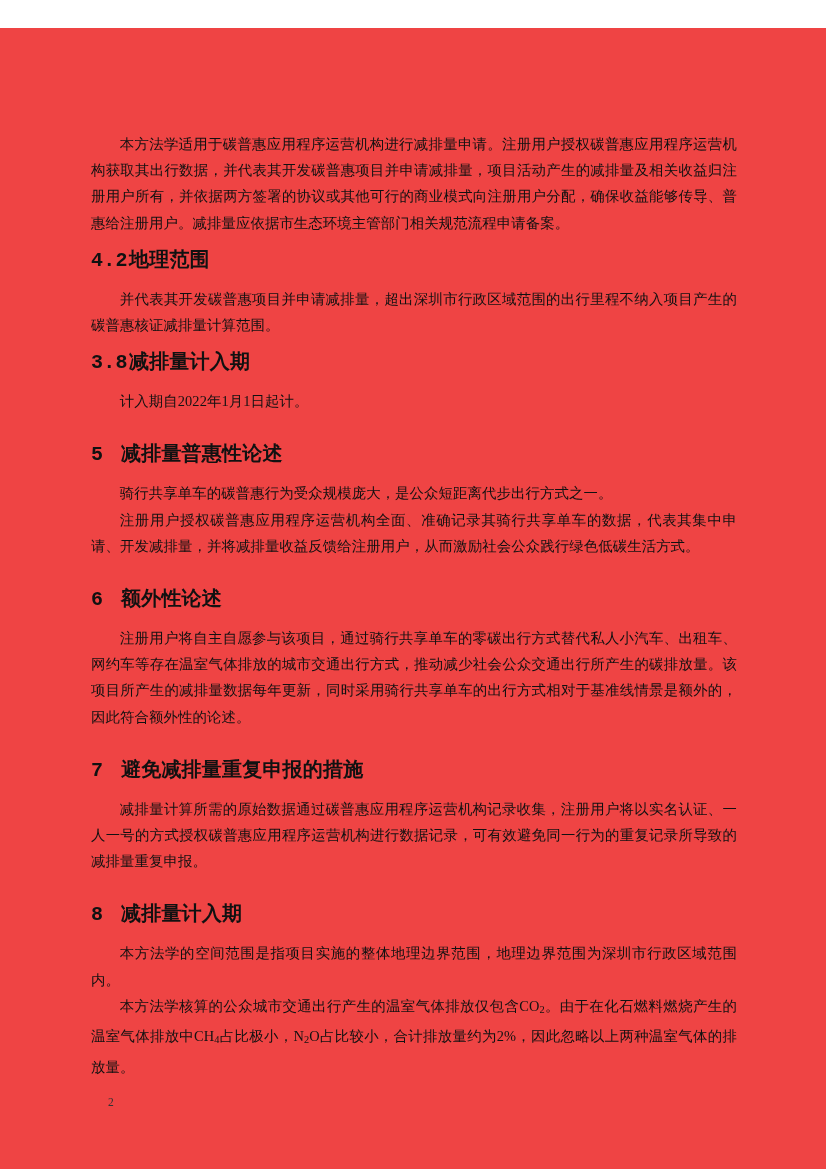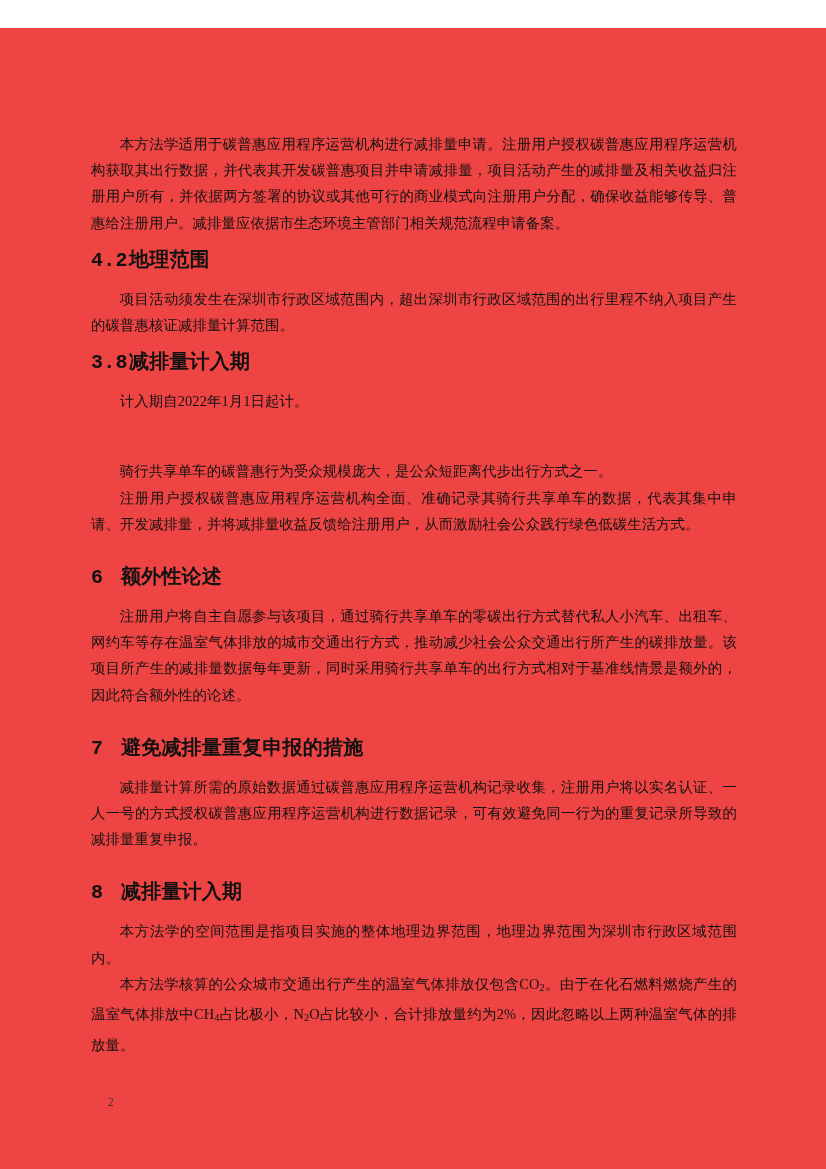--- a/index.html
+++ b/index.html
@@ -81,30 +81,33 @@
 <div class="page">
   <div class="content">
 
     <p class="para">本方法学适用于碳普惠应用程序运营机构进行减排量申请。注册用户授权碳普惠应用程序运营机构获取其出行数据，并代表其开发碳普惠项目并申请减排量，项目活动产生的减排量及相关收益归注册用户所有，并依据两方签署的协议或其他可行的商业模式向注册用户分配，确保收益能够传导、普惠给注册用户。减排量应依据市生态环境主管部门相关规范流程申请备案。</p>
 
     <div class="sp-before-h2"></div>
     <div class="heading lvl2">
       <span class="num">4.2</span><span>地理范围</span>
     </div>
     <div class="sp-after-h"></div>
-    <p class="para">项目活动须发生在深圳市行政区域范围内，超出深圳市行政区域范围的出行里程不纳入项目产生的碳普惠核证减排量计算范围。</p>
+    <p class="para">并代表其开发碳普惠项目并申请减排量，超出深圳市行政区域范围的出行里程不纳入项目产生的碳普惠核证减排量计算范围。</p>
 
     <div class="sp-before-h2"></div>
     <div class="heading lvl2">
       <span class="num">3.8</span><span>减排量计入期</span>
     </div>
     <div class="sp-after-h"></div>
     <p class="para">计入期自2022年1月1日起计。</p>
 
     <div class="sp-before-h1"></div>
+    <div class="heading lvl1">
+      <span class="num">5</span><span>减排量普惠性论述</span>
+    </div>
     <div class="sp-after-h"></div>
     <p class="para">骑行共享单车的碳普惠行为受众规模庞大，是公众短距离代步出行方式之一。</p>
     <p class="para">注册用户授权碳普惠应用程序运营机构全面、准确记录其骑行共享单车的数据，代表其集中申请、开发减排量，并将减排量收益反馈给注册用户，从而激励社会公众践行绿色低碳生活方式。</p>
 
     <div class="sp-before-h1"></div>
     <div class="heading lvl1">
       <span class="num">6</span><span>额外性论述</span>
     </div>
     <div class="sp-after-h"></div>
     <p class="para">注册用户将自主自愿参与该项目，通过骑行共享单车的零碳出行方式替代私人小汽车、出租车、网约车等存在温室气体排放的城市交通出行方式，推动减少社会公众交通出行所产生的碳排放量。该项目所产生的减排量数据每年更新，同时采用骑行共享单车的出行方式相对于基准线情景是额外的，因此符合额外性的论述。</p>

